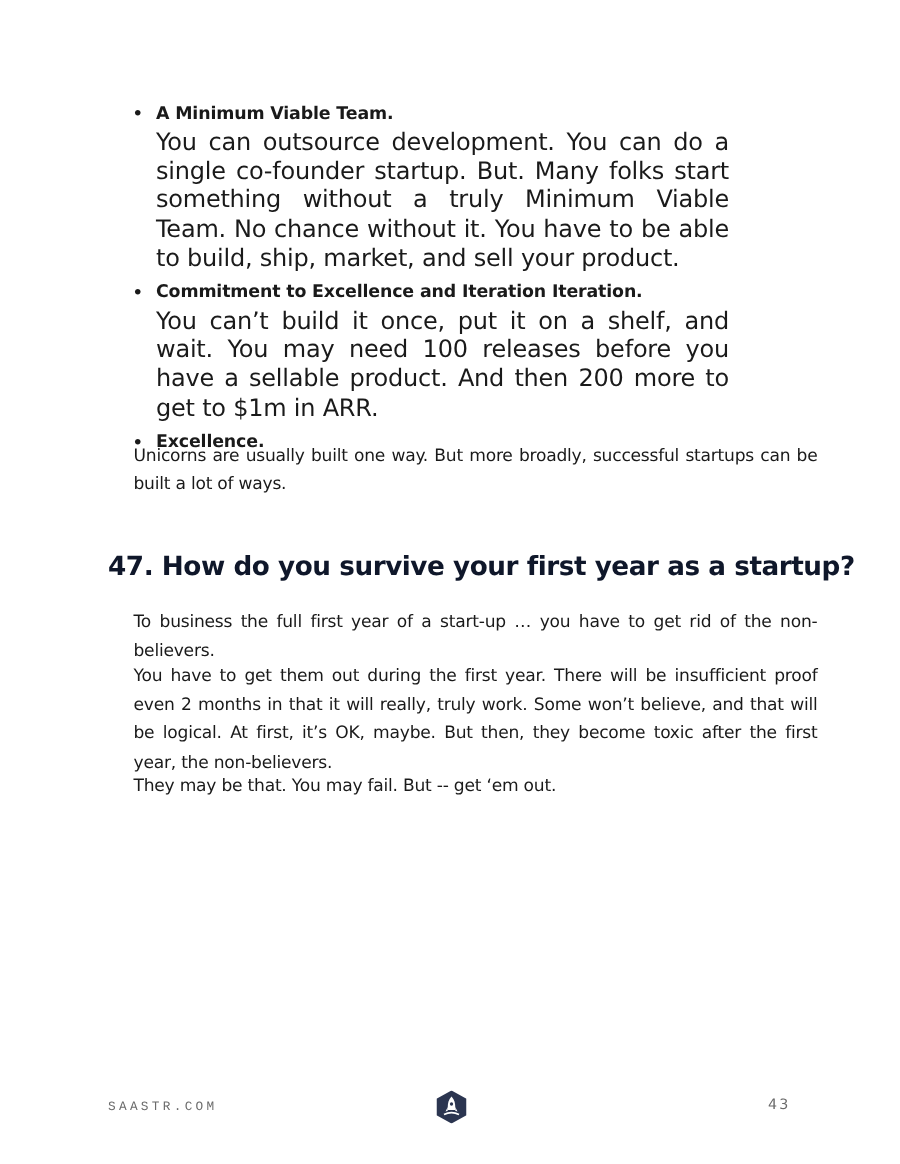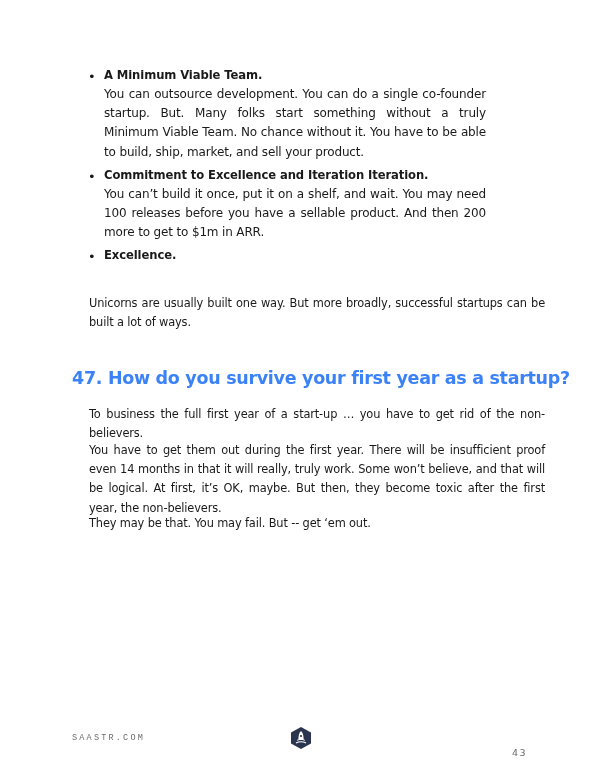--- a/index.html
+++ b/index.html
@@ -4,32 +4,32 @@
 <style>
   html, body { margin: 0; padding: 0; background: #ffffff; }
   body { width: 600px; height: 776px; position: relative; overflow: hidden;
          font-family: "DejaVu Sans", "Liberation Sans", sans-serif; color: #1a1a1a; }
   .page { position: absolute; left: 0; top: 0; width: 600px; height: 776px; background: #fff; }
 
   .bullets { position: absolute; left: 104px; top: 66px; width: 382px; margin: 0; padding: 0; list-style: none; }
   .bullet { position: relative; margin: 0 0 4px 0; }
   .bullet-dot { position: absolute; left: -16px; top: 2px; font-size: 13px; line-height: 17px; }
   .bullet-title { font-weight: bold; font-size: 11.6px; line-height: 19px; display: block; letter-spacing: -0.1px; }
-  .bullet-body { font-size: 12px; line-height: 19.2px; display: block; text-align: justify; letter-spacing: -0.15px; }
+  .bullet-body { font-size: 16px; line-height: 19.2px; display: block; text-align: justify; letter-spacing: -0.15px; }
 
   .para { position: absolute; left: 88px; width: 456px; margin: 1px; font-size: 11.4px; line-height: 19.2px; text-align: justify; letter-spacing: -0.15px; }
   .p-unicorns { top: 293px; }
   .heading { position: absolute; left: 72px; top: 367px; margin: 0; font-size: 17.5px; font-weight: bold;
-             color: #3b82f6; letter-spacing: -0.3px; line-height: 22px; }
+             color: #0f172a; letter-spacing: -0.3px; line-height: 22px; }
   .p-survive { top: 404px; }
   .p-getout { top: 440px; }
   .p-right { top: 513px; }
 
   .footer-site { position: absolute; left: 72px; top: 733px; font-size: 8.5px; letter-spacing: 2.2px; color: #6b6b6b; font-family: Liberation Mono, monospace; }
-  .footer-page { position: absolute; left: 512px; top: 747px; font-size: 9.5px; letter-spacing: 1.5px; color: #6b6b6b; }
+  .footer-page { position: absolute; left: 512px; top: 731px; font-size: 9.5px; letter-spacing: 1.5px; color: #6b6b6b; }
   .footer-logo { position: absolute; left: 291px; top: 727px; width: 20px; height: 22px; }
 </style>
 </head>
 <body>
 
 <div class="page">
 
   <ul class="bullets">
     <li class="bullet">
       <span class="bullet-dot">•</span>
@@ -45,21 +45,21 @@
       <span class="bullet-dot">•</span>
       <span class="bullet-title">Excellence.</span>
     </li>
   </ul>
 
   <p class="para p-unicorns">Unicorns are usually built one way. But more broadly, successful startups can be built a lot of ways.</p>
 
   <h2 class="heading">47. How do you survive your first year as a startup?</h2>
 
   <p class="para p-survive">To business the full first year of a start-up … you have to get rid of the non-believers.</p>
-  <p class="para p-getout">You have to get them out during the first year. There will be insufficient proof even 14 months in that it will really, truly work. Some won’t believe, and that will be logical. At first, it’s OK, maybe. But then, they become toxic after the first year, the non-believers.</p>
+  <p class="para p-getout">You have to get them out during the first year. There will be insufficient proof even 2 months in that it will really, truly work. Some won’t believe, and that will be logical. At first, it’s OK, maybe. But then, they become toxic after the first year, the non-believers.</p>
   <p class="para p-right">They may be that. You may fail. But -- get ‘em out.</p>
 
   <div class="footer-site">SAASTR.COM</div>
 
   <div class="footer-logo">
     <svg width="20" height="22" viewBox="0 0 20 22">
       <polygon points="10,0 20,5.5 20,16.5 10,22 0,16.5 0,5.5" fill="#2b3550"></polygon>
       <path d="M10 4 C12 6 12.5 8.5 12.5 11 L12.5 13 L7.5 13 L7.5 11 C7.5 8.5 8 6 10 4 Z" fill="#ffffff"></path>
       <circle cx="10" cy="9" r="1.1" fill="#2b3550"></circle>
       <path d="M7.5 11 L6 14 L7.5 13.5 Z M12.5 11 L14 14 L12.5 13.5 Z" fill="#ffffff"></path>

